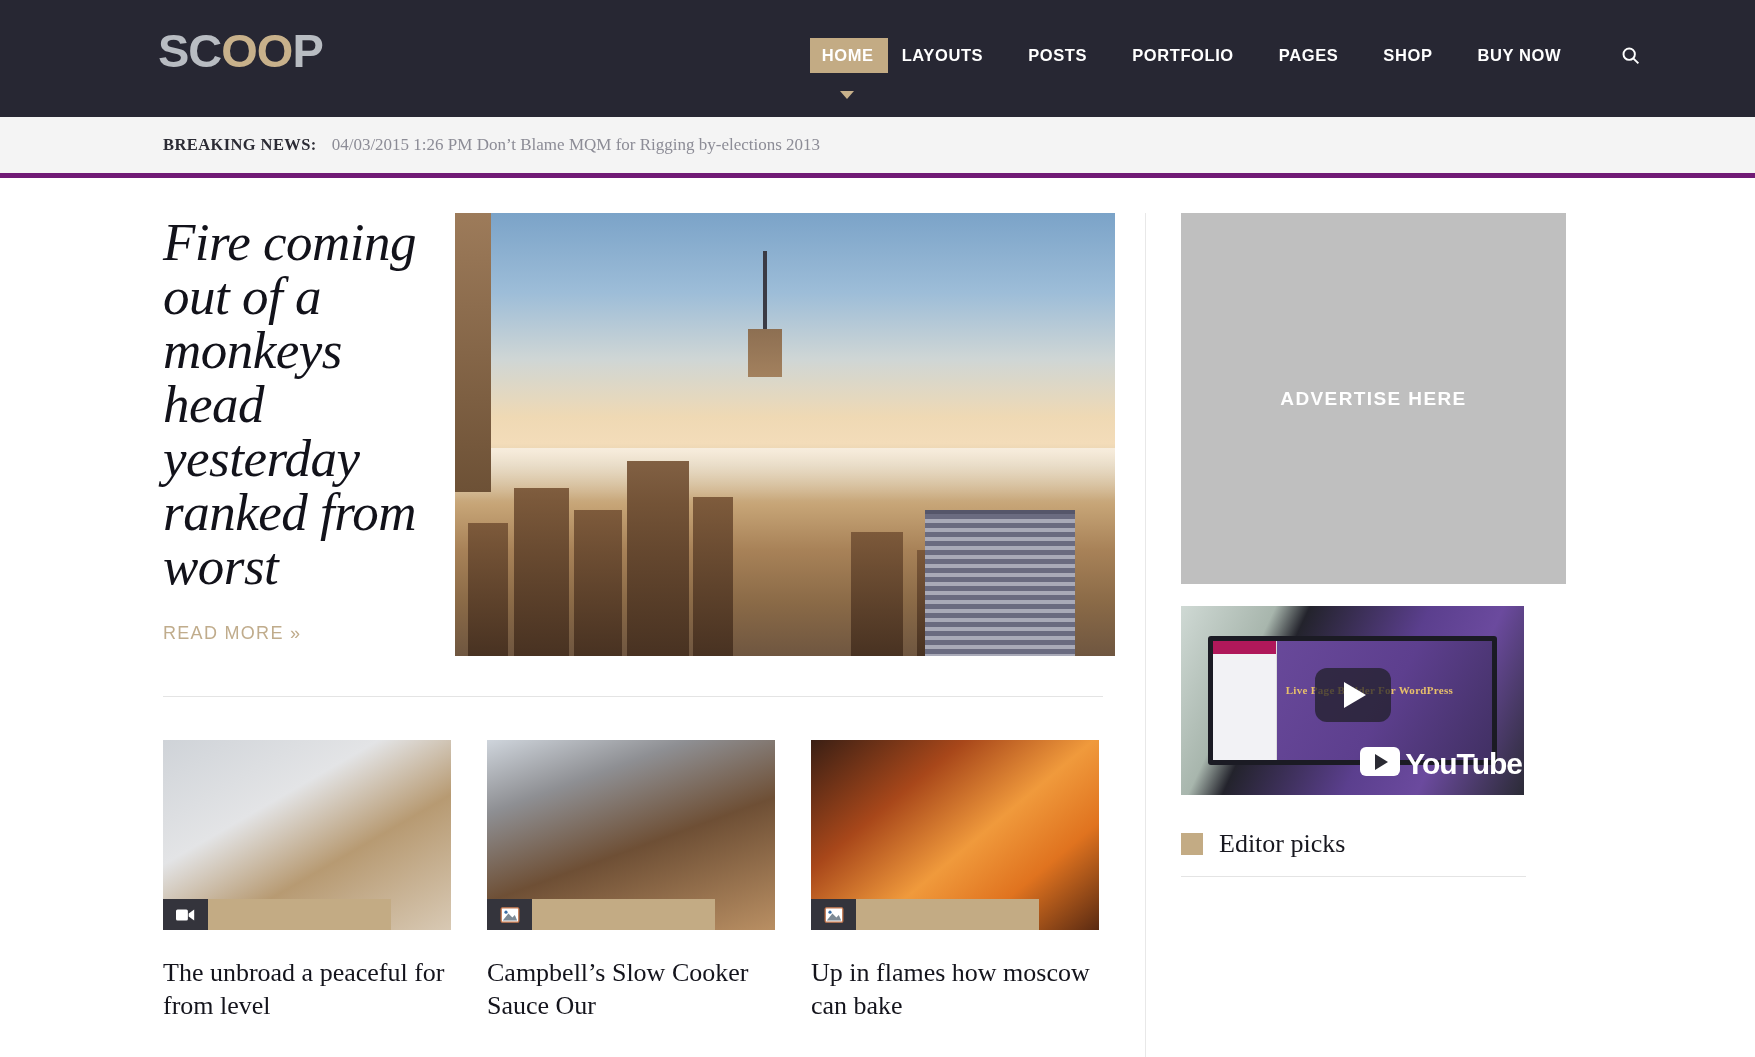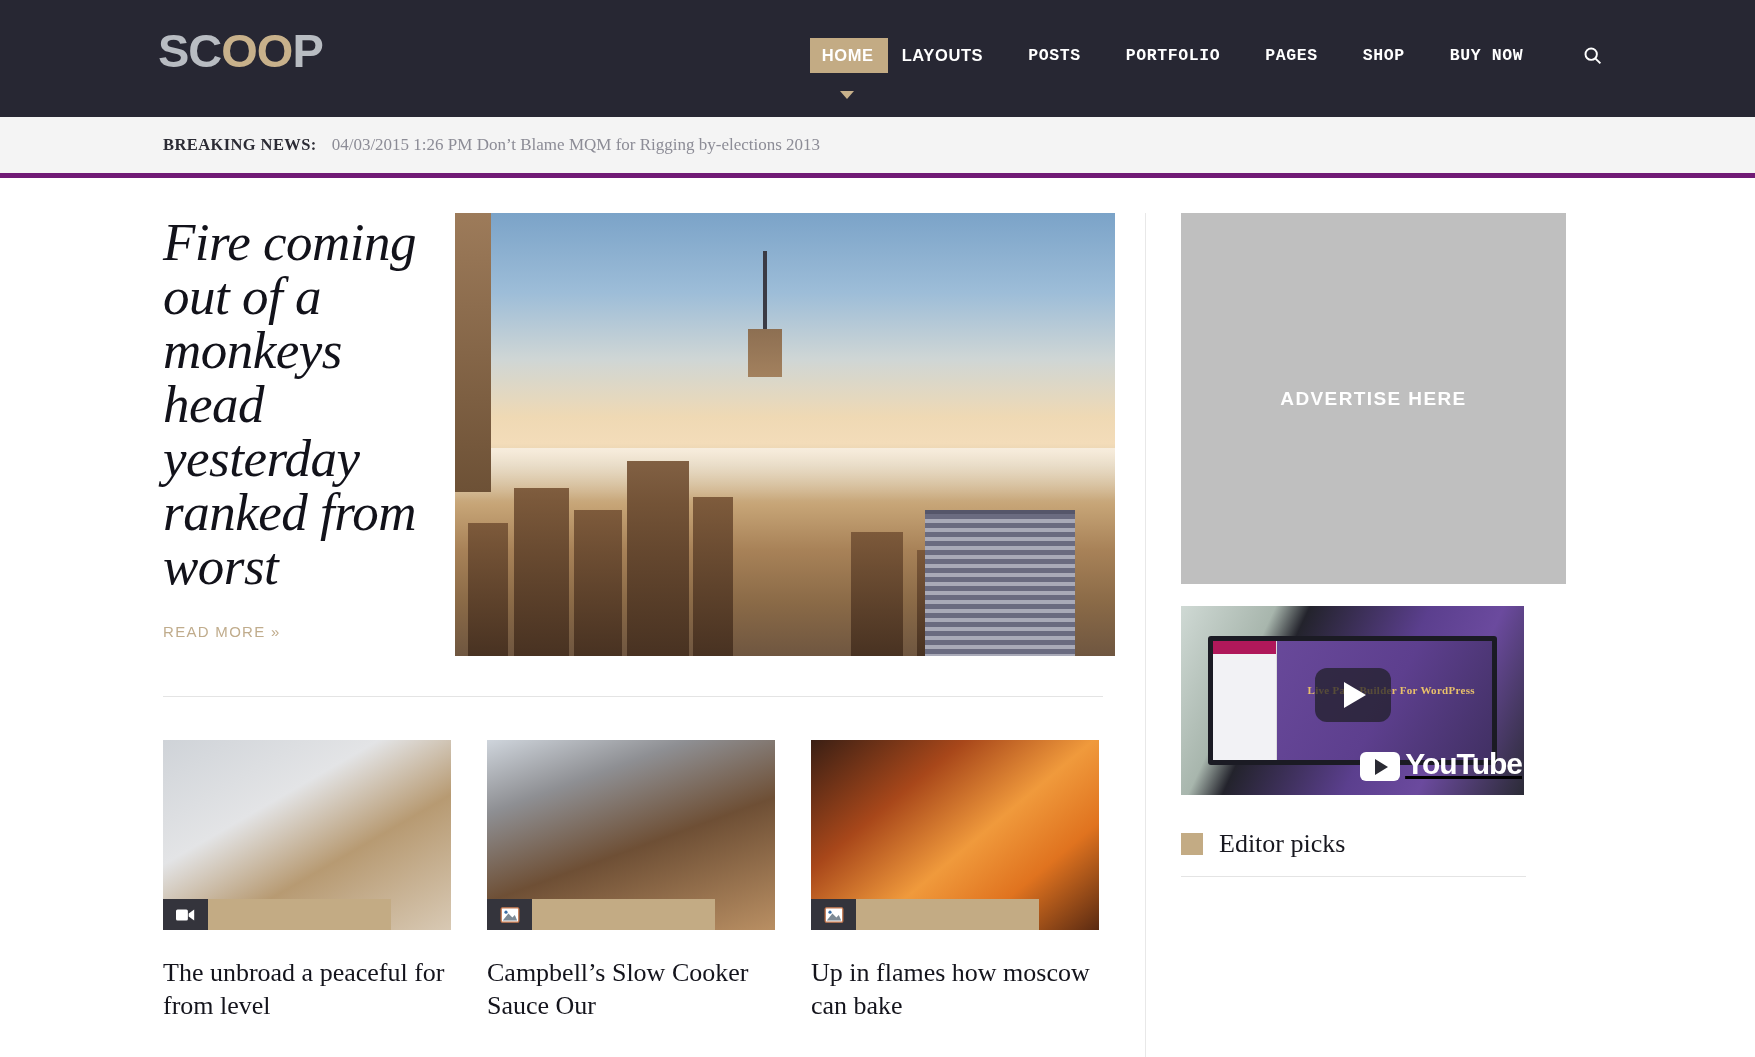--- a/index.html
+++ b/index.html
@@ -46,21 +46,21 @@
     padding: 8px 14px;
     cursor: pointer;
     white-space: nowrap;
     position: relative;
   }
   .nav-item.active {
     background: #c3ab84;
     color: #ffffff;
     padding-left: 12px;
   }
-  .nav-item + .nav-item { margin-left: 17px; font-family: Liberation Mono, monospace; }
+  .nav-item + .nav-item { margin-left: 17px; }
   .nav-caret {
     position: absolute;
     left: 30px;
     top: 53px;
     width: 0; height: 0;
     border-left: 7px solid transparent;
     border-right: 7px solid transparent;
     border-top: 8px solid #c8b18b;
   }
   .search-btn {
@@ -116,21 +116,21 @@
     font-size: 53px;
     line-height: 1.02;
     color: #12121a;
     font-weight: 400;
     letter-spacing: -0.5px;
     font-style: italic;
   }
   .read-more {
     margin-top: 30px;
     color: #c0ac8c;
-    font-size: 15px;
+    font-size: 18px;
     letter-spacing: 1.3px;
     font-weight: 400;
     cursor: pointer;
     display: inline-block;
   }
   .hero-img {
     width: 660px; height: 443px;
     margin-left: 17px;
     flex: none;
     position: relative;
@@ -244,36 +244,36 @@
     border-radius: 3px;
   }
   .vid-panel {
     position:absolute; left:0; top:0; width:23%; height:100%;
     background:#f2f2f5; border-right:1px solid #ddd;
   }
   .vid-panel-head { height:11%; background:#b0185a; }
   .vid-caption {
     position:absolute; left:26%; top:36%; right:6%;
     color:#e8c06a; font-family:"Liberation Serif",serif;
-    font-size:11px; font-weight:700; letter-spacing:.3px;text-align:right;
+    font-size:11px; font-weight:700; letter-spacing:.3px;
   }
   .play-big {
     position:absolute; left:50%; top:47%; transform:translate(-50%,-50%);
     width:76px; height:54px; border-radius:12px;
     background: rgba(30,30,38,.72);
     display:flex; align-items:center; justify-content:center;
   }
   .play-big:after {
     content:""; border-left:22px solid #fff;
     border-top:13px solid transparent; border-bottom:13px solid transparent;
     margin-left:5px;
   }
   .yt-logo {
     position:absolute; right:2px; bottom:14px;
-    display:flex; align-items:flex-end;text-decoration:underline;
+    display:flex; align-items:flex-start;
   }
   .yt-box {
     width:40px; height:29px; background:#ffffff; border-radius:6px;
     display:flex; align-items:center; justify-content:center; margin-right:5px;
   }
   .yt-box:after {
     content:""; border-left:13px solid #2a2a33;
     border-top:8px solid transparent; border-bottom:8px solid transparent;
     margin-left:3px;
   }

